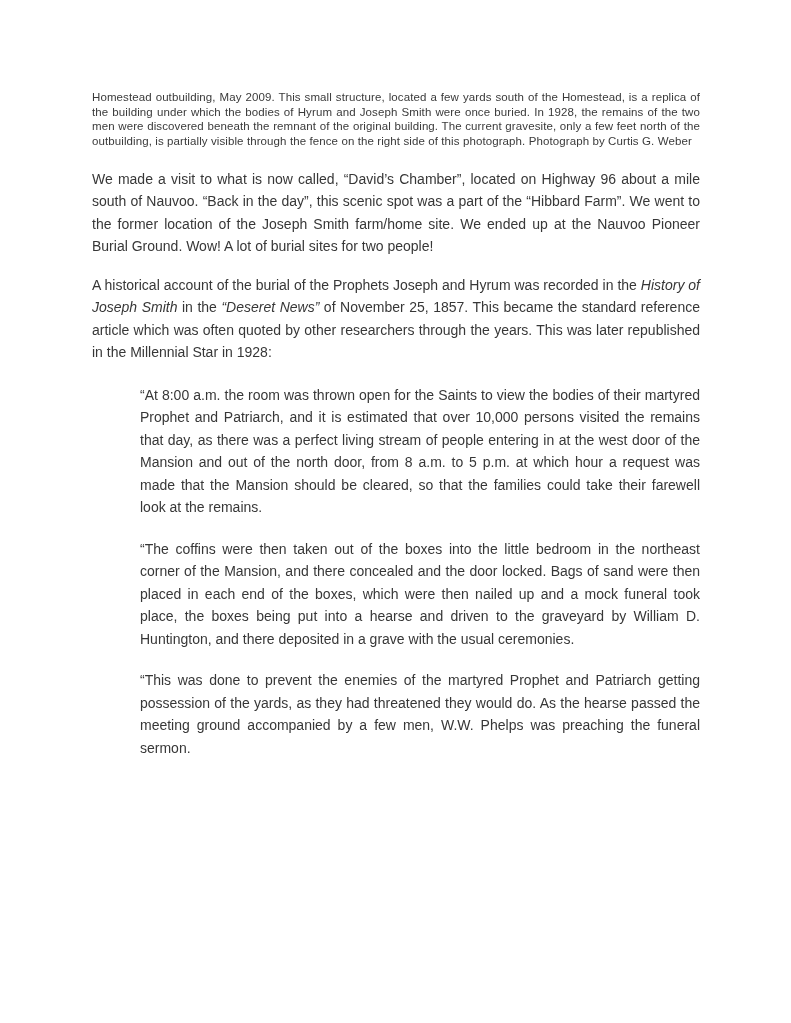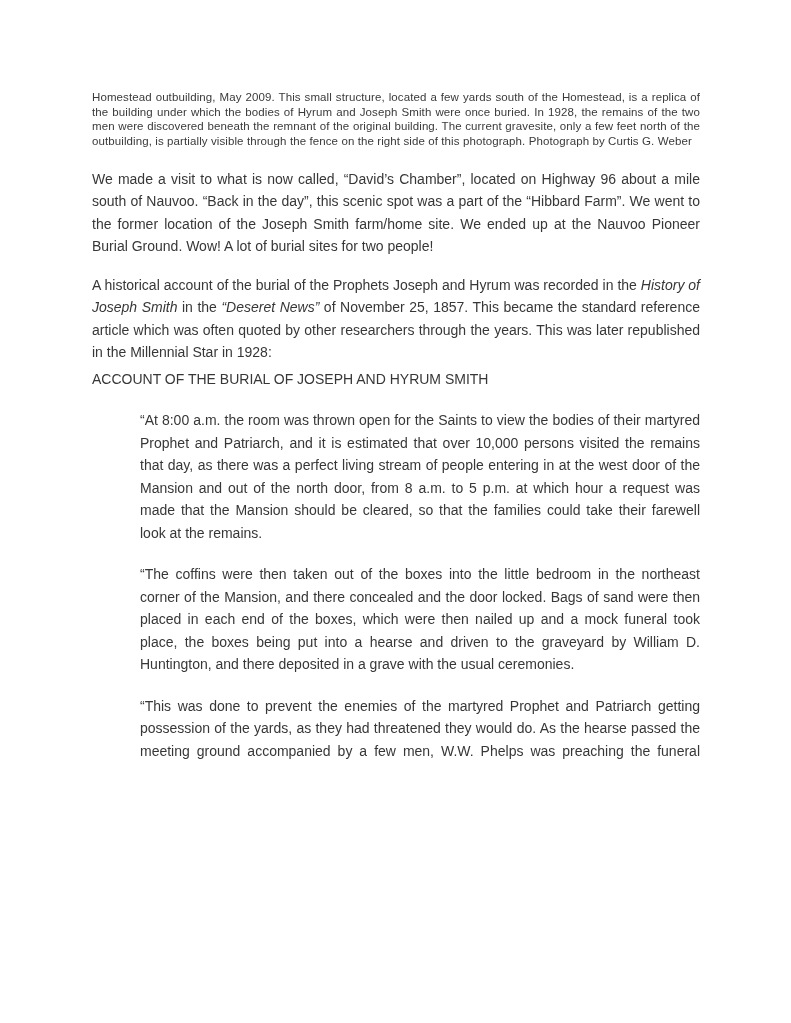--- a/index.html
+++ b/index.html
@@ -38,21 +38,21 @@
     font-size: 14px;
     line-height: 22.5px;
     font-weight: bold;
     color: #161616;
     text-decoration: underline;
     text-decoration-thickness: 1.5px;
     text-underline-offset: 3px;
     margin: 0 0 11px 0;
     letter-spacing: 0.2px;
   }
-  .deseret { margin-bottom: 4px; }
+  .deseret { margin-bottom: 20px; }
   .account-heading { margin-bottom: 8px; }
   .indented { margin-left: 48px; }
   .time-line { margin-bottom: 8px; }
   .quote { margin-bottom: 6px; margin-top: 19px; }
   .seg-normal { font-style: normal; }
   .seg-italic { font-style: italic; }
   .seg-super {
     font-size: 0.62em;
     position: relative;
     top: -0.45em;
@@ -72,21 +72,20 @@
 
 <div class="page">
 
   <p class="caption">Homestead outbuilding, May 2009. This small structure, located a few yards south of the Homestead, is a replica of the building under which the bodies of Hyrum and Joseph Smith were once buried. In 1928, the remains of the two men were discovered beneath the remnant of the original building. The current gravesite, only a few feet north of the outbuilding, is partially visible through the fence on the right side of this photograph. Photograph by Curtis G. Weber</p>
 
   <p class="body-para justify intro">We made a visit to what is now called, “David’s Chamber”, located on Highway 96 about a mile south of Nauvoo.  “Back in the day”, this scenic spot was a part of the “Hibbard Farm”.  We went to the former location of the Joseph Smith farm/home site.  We ended up at the Nauvoo Pioneer Burial Ground.  Wow!  A lot of burial sites for two people!</p>
 
 
   <p class="body-para justify deseret"><span class="seg-normal">A historical account of the burial of the Prophets Joseph and Hyrum was recorded in the </span><span class="seg-italic">History of Joseph Smith</span><span class="seg-normal"> in the </span><span class="seg-italic">“Deseret News”</span><span class="seg-normal">  of November 25, 1857.  This became the standard reference article which was often quoted by other researchers through the years.  This was later republished in the Millennial Star in 1928:</span></p>
 
-  <p class="body-para account-heading">ACCOUNT OF THE BURIAL OF JOSEPH AND HYRUM SMITH</p>
 
 
   <p class="body-para justify indented quote">“At 8:00 a.m. the room was thrown open for the Saints to view the bodies of their martyred Prophet and Patriarch, and it is estimated that over 10,000 persons visited the remains that day, as there was a perfect living stream of people entering in at the west door of the Mansion and out of the north door, from 8 a.m. to 5 p.m. at which hour a request was made that the Mansion should be cleared, so that the families could take their farewell look at the remains.</p>
 
   <p class="body-para justify indented quote">“The coffins were then taken out of the boxes into the little bedroom in the northeast corner of the Mansion, and there concealed and the door locked.  Bags of sand were then placed in each end of the boxes, which were then nailed up and a mock funeral took place, the boxes being put into a hearse and driven to the graveyard by William D. Huntington, and there deposited in a grave with the usual ceremonies.</p>
 
   <p class="body-para justify indented quote">“This was done to prevent the enemies of the martyred Prophet and Patriarch getting possession of the yards, as they had threatened they would do.  As the hearse passed the meeting ground accompanied by a few men, W.W. Phelps was preaching the funeral sermon.</p>
 
   <div class="page-number">16</div>
 

